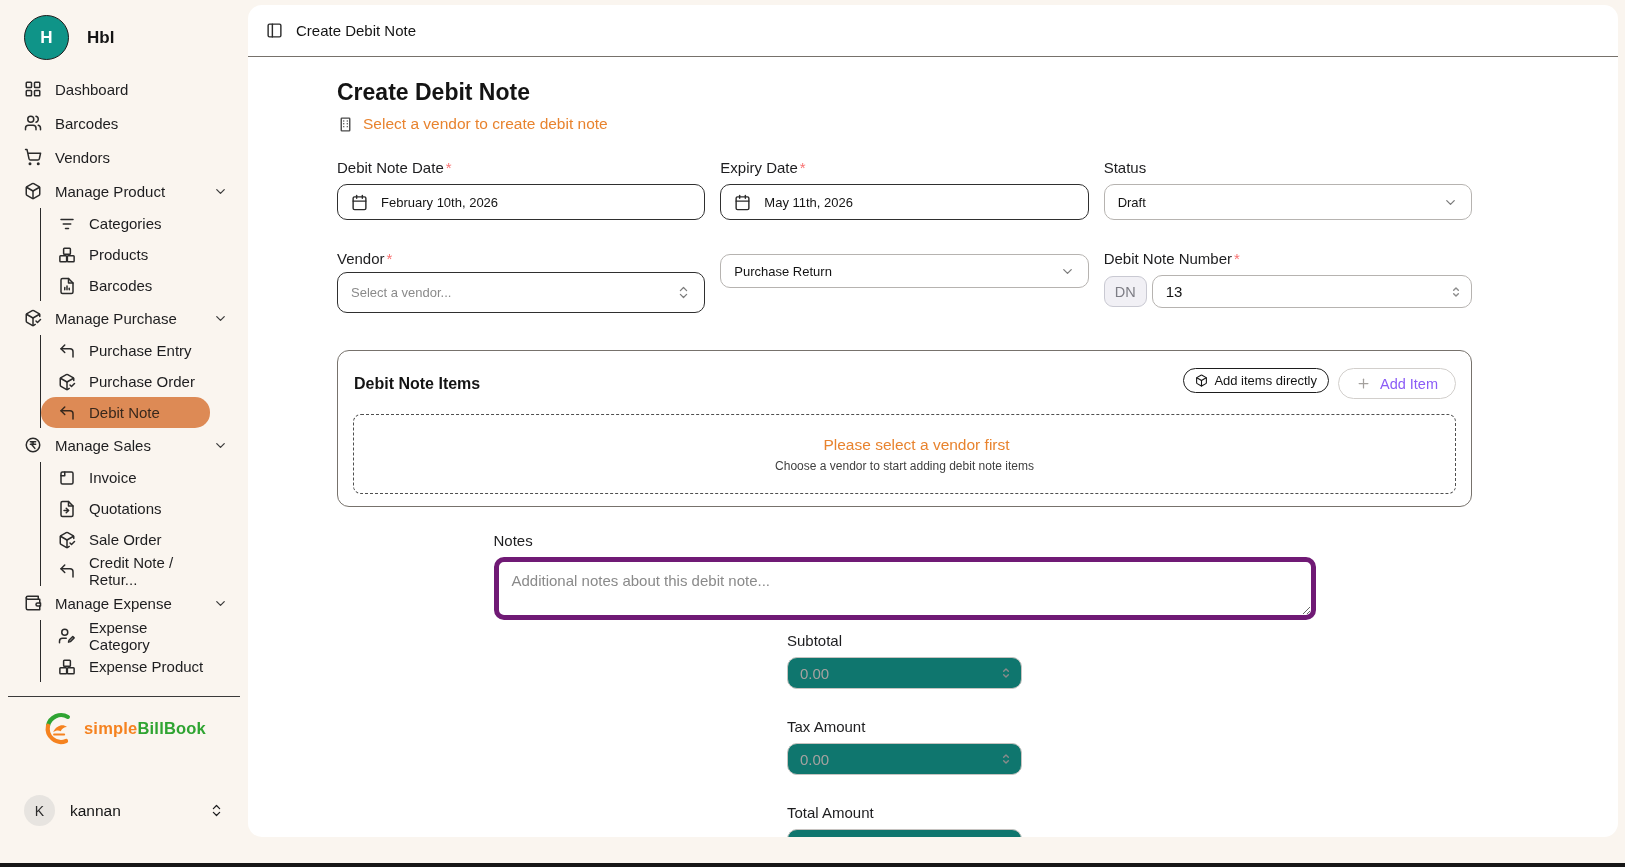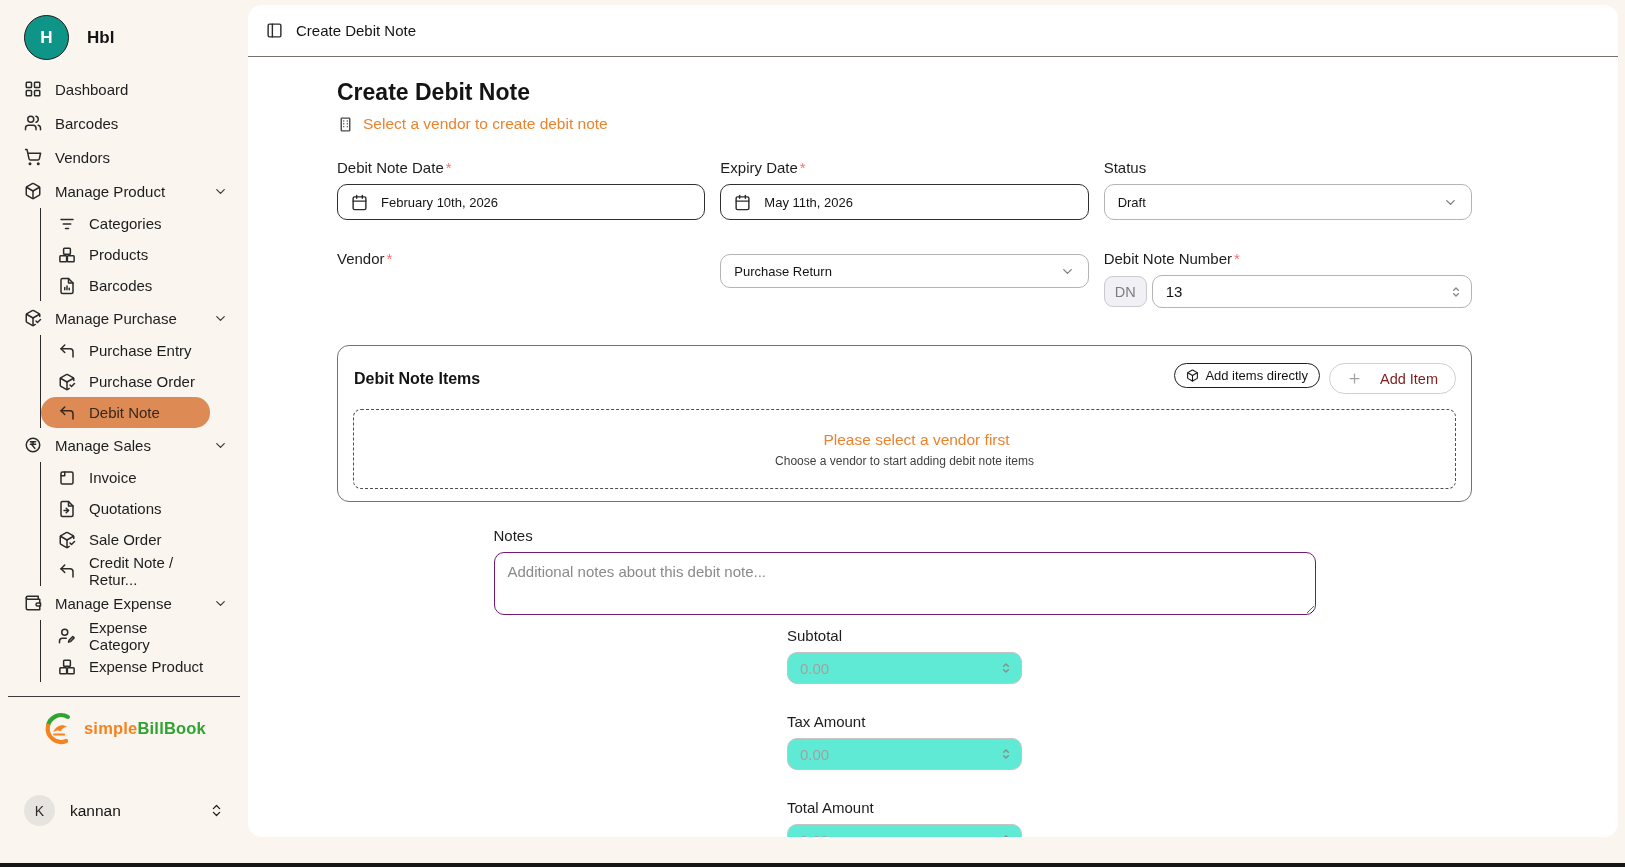--- a/index.html
+++ b/index.html
@@ -65,34 +65,34 @@
   .numwrap input { border:none; outline:none; flex:1; font-size:15px; color:#141414; font-family:"Liberation Sans",sans-serif; min-width:0; background:transparent; }
   .stepper { width:14px; height:14px; color:#8b8b8b; flex:none; cursor:pointer; }
 
   
   .items-card { margin-top:37px; border:1px solid #77726c; border-radius:12px; padding:17px 15px 12px; }
   .items-head { display:flex; align-items:center; }
   .items-title { font-size:16px; font-weight:bold; color:#141414; margin-left:1px; }
   .items-actions { margin-left:auto; display:flex; gap:9px; }
   .btn-add-direct { display:flex; align-items:center; gap:6px; height:25px; padding:0 11px; border:1.3px solid #1d1d1d; border-radius:13px; background:#fff; font-size:13px; color:#141414; cursor:pointer; font-family:"Liberation Sans",sans-serif; }
   .btn-add-direct .ic { width:13px; height:13px; }
-  .btn-add-item { display:flex; align-items:center; gap:18px; height:31px; padding:12px 17px; border:1px solid #d2cfcc; border-radius:16px; background:#fff; font-size:14.5px; color:#7f1d1d; cursor:default; font-family:"Liberation Sans",sans-serif; }
+  .btn-add-item { display:flex; align-items:center; gap:9px; height:31px; padding:12px 17px; border:1px solid #d2cfcc; border-radius:16px; background:#fff; font-size:14.5px; color:#8b5cf6; cursor:default; font-family:"Liberation Sans",sans-serif; }
   .btn-add-item .ic { width:15px; height:15px; color:#a3a09d; }
   .items-empty { margin-top:15px; border:1.6px dashed #4f4f4f; border-radius:8px; height:80px; display:flex; flex-direction:column; align-items:center; justify-content:center; gap:5px; }
   .empty-title { font-size:15.5px; color:#e8832e;padding-left:24px; }
   .empty-sub { font-size:12px; color:#3f3f3f; }
 
   
   .bottom-grid { display:flex; gap:8px; margin-top:25px; align-items:center;flex-direction:column; }
   .notes-col { width:822px; }
-  .notes-col textarea { width:100%; height:63px; margin-top:0; border:1px solid #701a75; border-radius:10px; padding:10px 13px; font-size:15px; color:#141414; font-family:"Liberation Sans",sans-serif; resize:both; background:#fff; }
+  .notes-col textarea { width:100%; height:63px; margin-top:0; border:5px solid #701a75; border-radius:10px; padding:10px 13px; font-size:15px; color:#141414; font-family:"Liberation Sans",sans-serif; resize:both; background:#fff; }
   .notes-col textarea::placeholder { color:#8a8a8a; }
   .totals-col { flex:1; }
   .tot-field { margin-bottom:29px; }
-  .totwrap { height:32px; border:1px solid #c6c3c0; border-radius:10px; display:flex; align-items:center; padding:0 8px 0 12px; background:#5eead4; }
+  .totwrap { height:32px; border:1px solid #c6c3c0; border-radius:10px; display:flex; align-items:center; padding:0 8px 0 12px; background:#0f766e; }
   .totwrap input { border:none; outline:none; flex:1; font-size:15px; color:#141414; font-family:"Liberation Sans",sans-serif; min-width:0; background:transparent; }
   .totwrap input::placeholder { color:#a5a2a0; }
 
   
   .actions { position:absolute; right:146px; bottom:10px; display:flex; gap:8px; }
   .btn-cancel { height:33px; padding:0 19px; border:1.6px solid #1f1f1f; border-radius:17px; background:#fff; font-size:11px; color:#141414; cursor:pointer; font-family:"Liberation Sans",sans-serif; }
   .btn-submit { height:33px; padding:0 20px; border:none; border-radius:17px; background:#eebd9c; color:#fdf7f1; font-size:15px; cursor:default; font-family:"Liberation Sans",sans-serif; }
 
   .bottom-bar { position:absolute; left:0; right:0; bottom:0; height:4px; background:#161616; }
 </style>
@@ -430,20 +430,29 @@
           <span class="ic endchev">
               <svg viewBox="0 0 24 24" fill="none" stroke="currentColor" stroke-width="2" stroke-linecap="round" stroke-linejoin="round">
                 <path d="m6 9 6 6 6-6"></path>
               </svg>
             </span>
         </div>
       </div>
 
       <div class="field">
         <label class="flabel"><span>Vendor</span><span class="req">*</span></label>
+        <div class="inputbox vendor">
+          <span>Select a vendor...</span>
+          <span class="ic endchev">
+              <svg viewBox="0 0 24 24" fill="none" stroke="currentColor" stroke-width="2" stroke-linecap="round" stroke-linejoin="round">
+                <path d="m7 15 5 5 5-5"></path>
+                <path d="m7 9 5-5 5 5"></path>
+              </svg>
+            </span>
+        </div>
       </div>
       <div class="field">
         <div class="inputbox light type">
           <span>Purchase Return</span>
           <span class="ic endchev">
               <svg viewBox="0 0 24 24" fill="none" stroke="currentColor" stroke-width="2" stroke-linecap="round" stroke-linejoin="round">
                 <path d="m6 9 6 6 6-6"></path>
               </svg>
             </span>
         </div>

